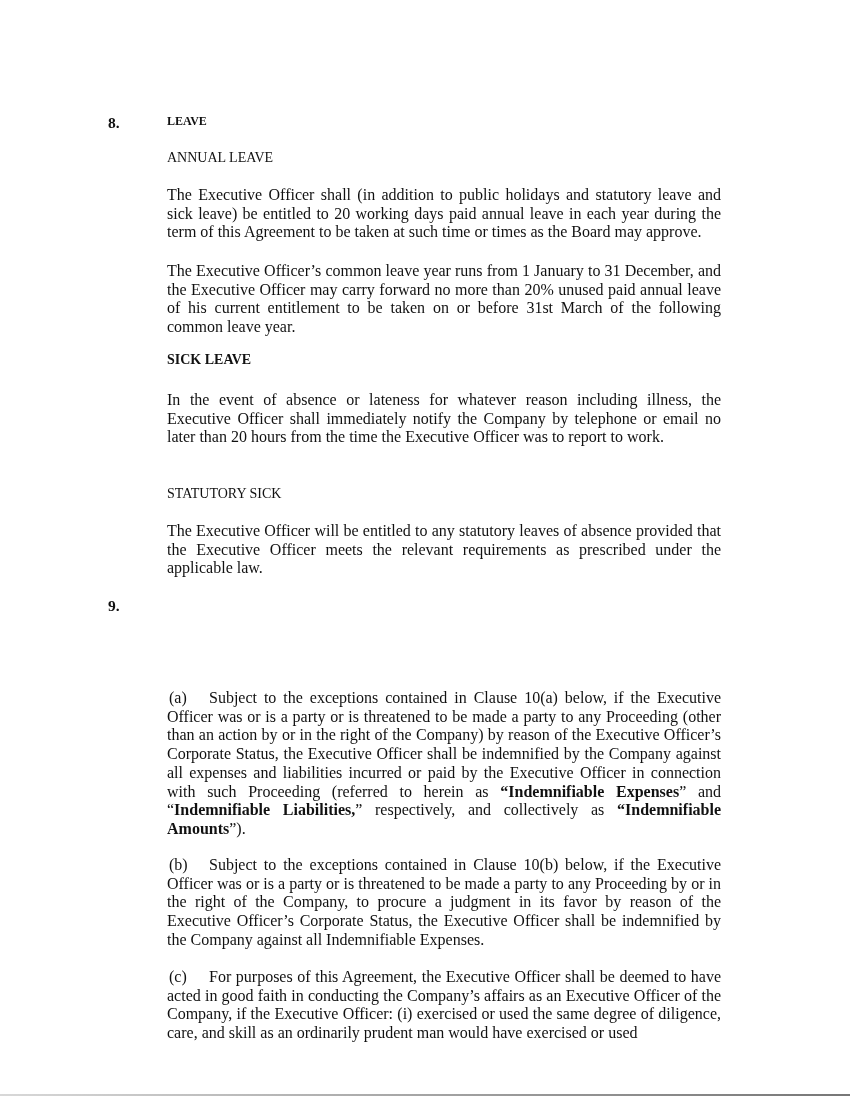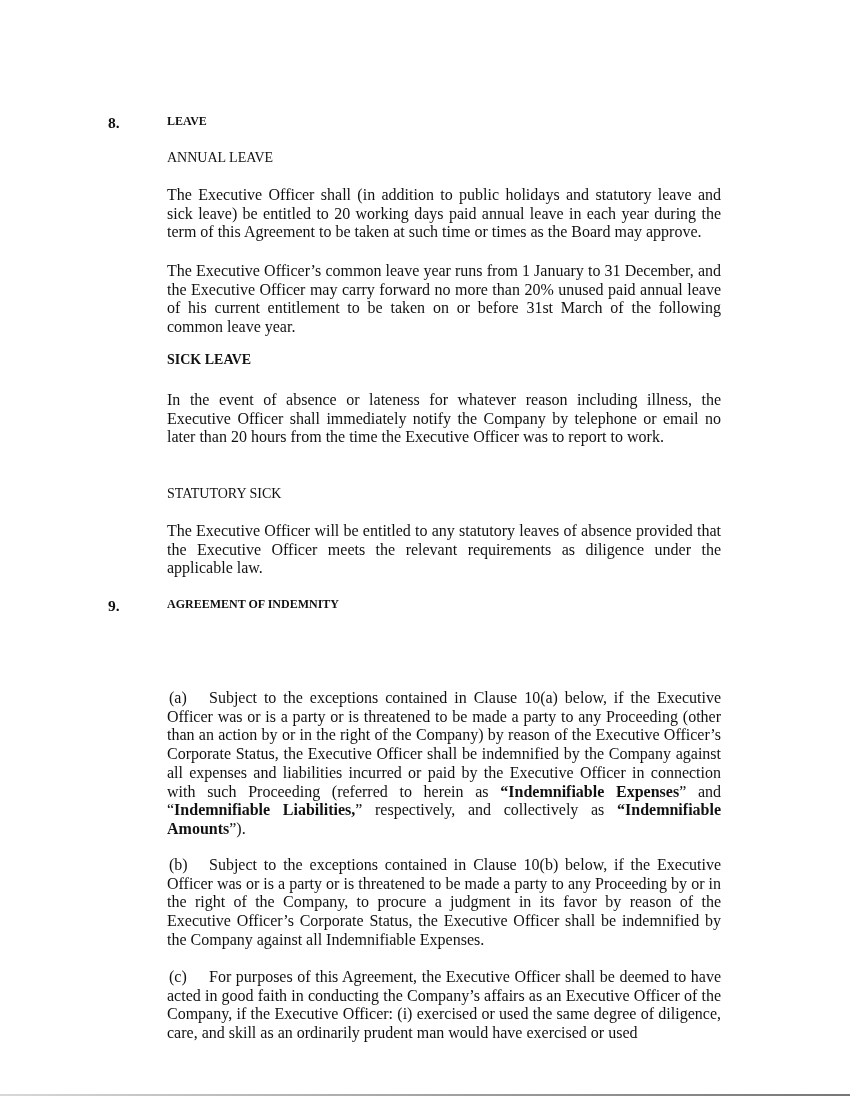--- a/index.html
+++ b/index.html
@@ -25,24 +25,23 @@
   <div class="heading" style="top:114px;">LEAVE</div>
 
   <div class="sub" style="top:150px;">ANNUAL LEAVE</div>
   <p class="para" style="top:186px;">The Executive Officer shall (in addition to public holidays and statutory leave and sick leave) be entitled to 20 working days paid annual leave in each year during the term of this Agreement to be taken at such time or times as the Board may approve.</p>
   <p class="para" style="top:262px;">The Executive Officer’s common leave year runs from 1 January to 31 December, and the Executive Officer may carry forward no more than 20% unused paid annual leave of his current entitlement to be taken on or before 31st March of the following common leave year.</p>
 
   <div class="sub" style="top:352px;font-weight:bold;">SICK LEAVE</div>
   <p class="para" style="top:391px;">In the event of absence or lateness for whatever reason including illness, the Executive Officer shall immediately notify the Company by telephone or email no later than 20 hours from the time the Executive Officer was to report to work.</p>
 
   <div class="sub" style="top:486px;">STATUTORY SICK</div>
-  <p class="para" style="top:522px;">The Executive Officer will be entitled to any statutory leaves of absence provided that the Executive Officer meets the relevant requirements as diligence under the applicable law.</p>
+  <p class="para" style="top:522px;">The Executive Officer will be entitled to any statutory leaves of absence provided that the Executive Officer meets the relevant requirements as prescribed under the applicable law.</p>
 
   <div class="num" style="top:597px;">9.</div>
-  <div class="heading" style="top:597px;">AGREEMENT OF INDEMNITY</div>
 
 
   <p class="para" style="top:689px;"><span class="lbl">(a)</span><span>Subject to the exceptions contained in Clause 10(a) below, if the Executive Officer was or is a party or is threatened to be made a party to any Proceeding (other than an action by or in the right of the Company) by reason of the Executive Officer’s Corporate Status, the Executive Officer shall be indemnified by the Company against all expenses and liabilities incurred or paid by the Executive Officer in connection with such Proceeding (referred to herein as </span><b>“Indemnifiable Expenses</b><span>” and “</span><b>Indemnifiable Liabilities,</b><span>” respectively, and collectively as </span><b>“Indemnifiable Amounts</b><span>”).</span></p>
 
   <p class="para" style="top:856px;"><span class="lbl">(b)</span><span>Subject to the exceptions contained in Clause 10(b) below, if the Executive Officer was or is a party or is threatened to be made a party to any Proceeding by or in the right of the Company, to procure a judgment in its favor by reason of the Executive Officer’s Corporate Status, the Executive Officer shall be indemnified by the Company against all Indemnifiable Expenses.</span></p>
 
   <p class="para" style="top:968px;"><span class="lbl">(c)</span><span>For purposes of this Agreement, the Executive Officer shall be deemed to have acted in good faith in conducting the Company’s affairs as an Executive Officer of the Company, if the Executive Officer: (i) exercised or used the same degree of diligence, care, and skill as an ordinarily prudent man would have exercised or used</span></p>
 
   <div class="scan-edge"></div>
 </div>

